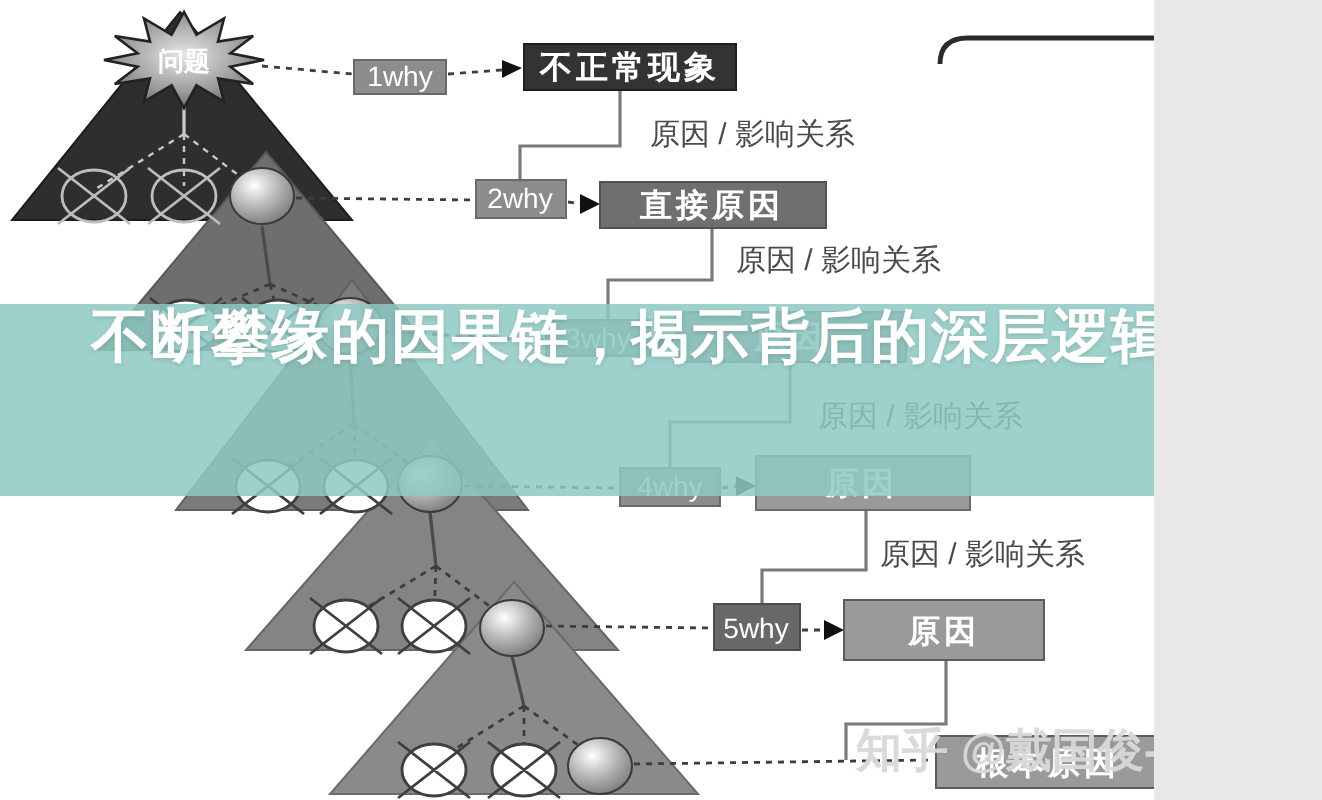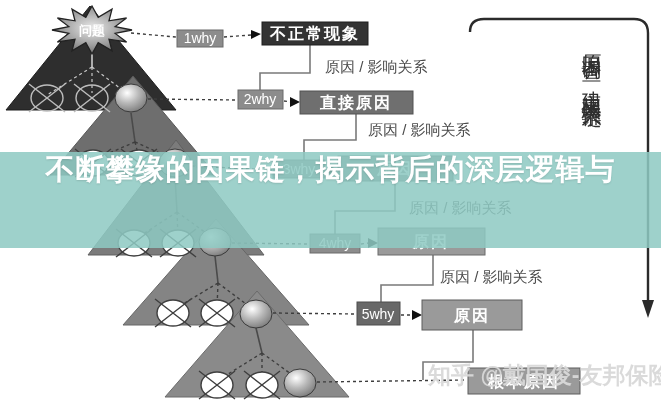--- a/index.html
+++ b/index.html
@@ -1,17 +1,17 @@
 <!DOCTYPE html>
 <html><head>
 <meta charset="utf-8">
 <style>
   html,body{margin:0;padding:0;background:#e8e8e8;}
   .stage{
-    position:relative;width:661px;height:400px;background:#ffffff;
+    position:relative;width:577px;height:400px;background:#ffffff;
     overflow:hidden;font-family:"Liberation Sans","DejaVu Sans",sans-serif;text-decoration:underline;
   }
   .stage svg{position:absolute;left:0;top:0;z-index:1;}
   .vertical-label{
     position:absolute;left:579px;top:38px;height:262px;z-index:2;
     writing-mode:vertical-rl;text-orientation:upright;
     font-size:20px;letter-spacing:3px;color:#2f2f2f;font-weight:500;
   }
   .banner{
     position:absolute;left:0;top:152px;width:661px;height:96px;z-index:3;

